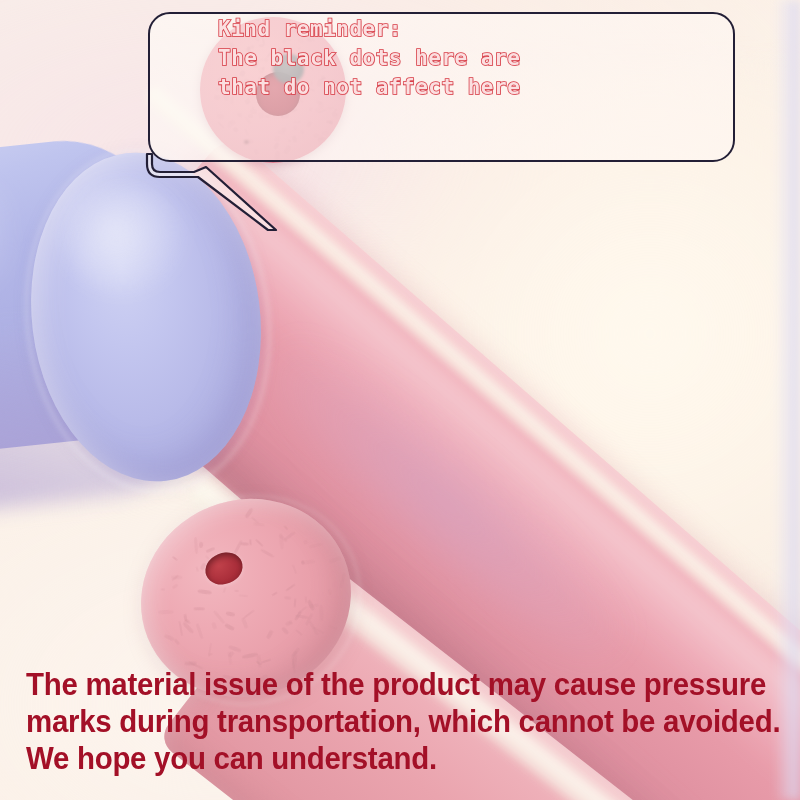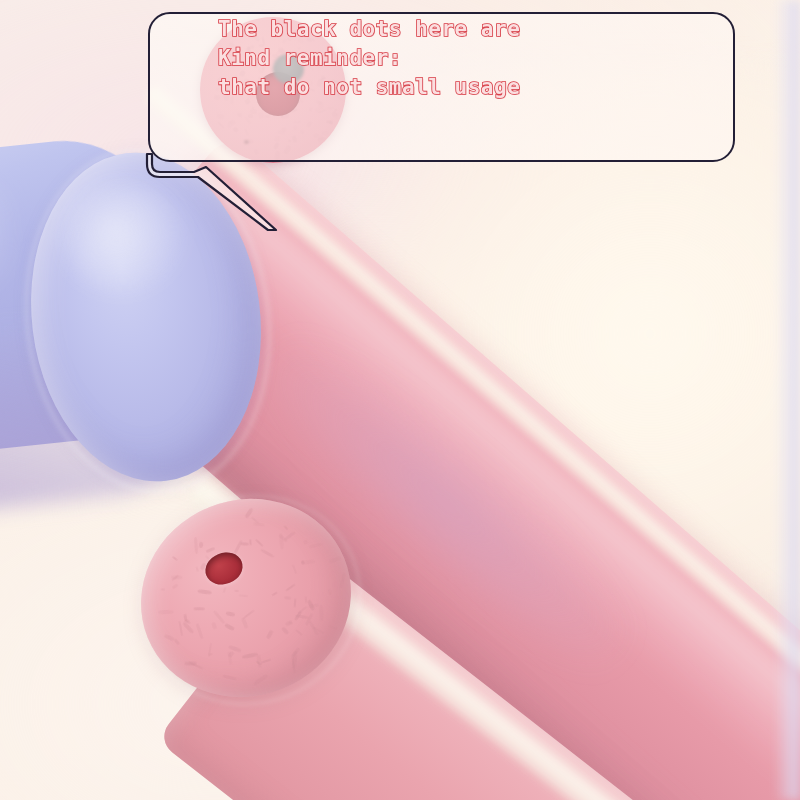--- a/index.html
+++ b/index.html
@@ -718,19 +718,24 @@
       <div class="grain" style="left: 16.529px; top: 106.915px; width: 7.90468px; height: 2.08862px; opacity: 0.45; transform: rotate(45.6585deg);"></div>
       <div class="grain" style="left: 46.5035px; top: 37.3289px; width: 2.61117px; height: 2.26966px; opacity: 0.27; transform: rotate(95.6469deg);"></div>
       <div class="grain" style="left: 97.6327px; top: 22.2666px; width: 5.63621px; height: 3.80084px; opacity: 0.18; transform: rotate(28.8338deg);"></div>
     </div>
   <div class="inset-hole"></div>
   <div class="inset-dot"></div>
   <div class="inset-fleck"></div>
 
   <div class="callout"></div>
   <div class="callout-text">
+    <div class="ctl">Kind reminder:</div>
     <div class="ctl">The black dots here are</div>
-    <div class="ctl">Kind reminder:</div>
-    <div class="ctl">that do not small usage</div>
+    <div class="ctl">that do not affect here</div>
   </div>
 
+  <div class="caption">
+    <div class="cap-line">The material issue of the product may cause pressure</div>
+    <div class="cap-line">marks during transportation, which cannot be avoided.</div>
+    <div class="cap-line">We hope you can understand.</div>
+  </div>
 
 </div>
 
 </body></html>

